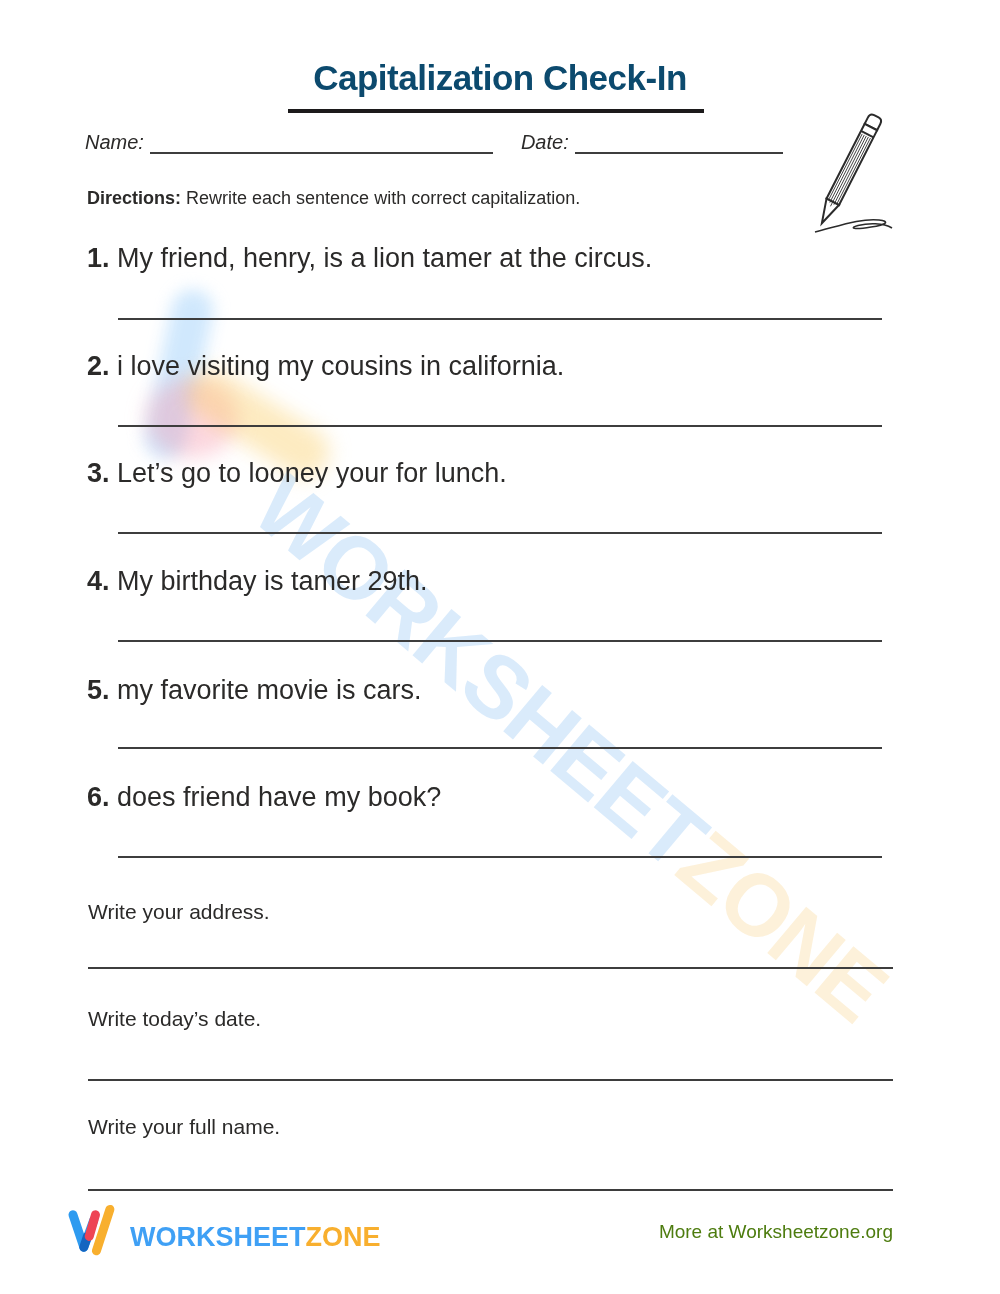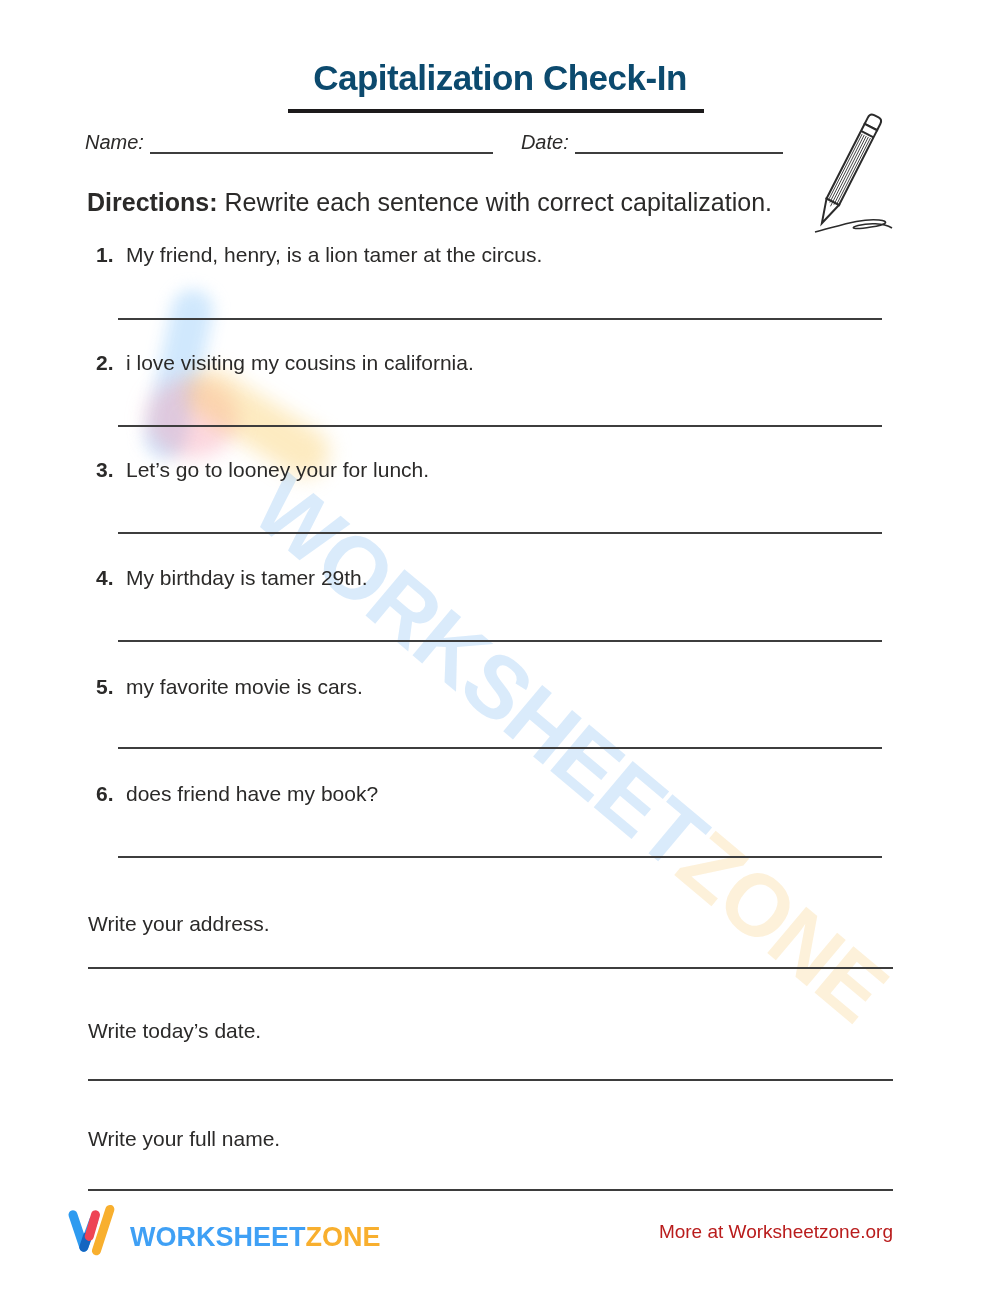--- a/index.html
+++ b/index.html
@@ -44,41 +44,41 @@
   }
   .fld-label { white-space:nowrap; padding-right:6px;font-style:italic; }
   .fld-line  { border-bottom:2px solid #3d3d3d; height:22px; }
   .name-line { width:343px; }
   .date-line { width:208px; }
   .name-gap  { width:28px; }
 
   .pencil { position:absolute; left:795px; top:106px; width:110px; height:140px; }
 
   
-  .directions { position:absolute; top:188px; left:87px; font-size:25px; }
+  .directions { position:absolute; top:188px; left:87px; font-size:18px; }
   .directions b { font-weight:800; }
 
   
-  .q { position:absolute; left:96px; font-size:21px; white-space:nowrap; }
+  .q { position:absolute; left:87px; font-size:27px; white-space:nowrap; }
   .q-num { font-weight:800; display:inline-block; width:30px; }
   .ans-line { position:absolute; left:118px; width:764px; border-bottom:2px solid #3d3d3d; height:0; }
 
   
-  .prompt { position:absolute; left:88px; font-size:21px;margin-top:12px; }
+  .prompt { position:absolute; left:88px; font-size:21px; }
   .prompt-line { position:absolute; left:88px; width:805px; border-bottom:2px solid #3d3d3d; height:0; }
 
   
   .brand-logo { position:absolute; left:64px; top:1201px; width:54px; height:60px; }
   .brand-name {
     position:absolute; left:130px; top:1222px;
     font-size:27px; font-weight:800; letter-spacing:0px; white-space:nowrap;
   }
   .brand-blue   { color:#3fa0f5; }
   .brand-yellow { color:#f8af2e; }
-  .more-text { position:absolute; top:1221px; right:107px; font-size:19px; color:#b91c1c; }
+  .more-text { position:absolute; top:1221px; right:107px; font-size:19px; color:#4d7c0f; }
 </style>
 </head>
 <body>
 
 <div class="page">
 
   <div class="layer wm">
     <div class="wm-shape wm-s1"></div>
     <div class="wm-shape wm-s2"></div>
     <div class="wm-shape wm-s3"></div>

